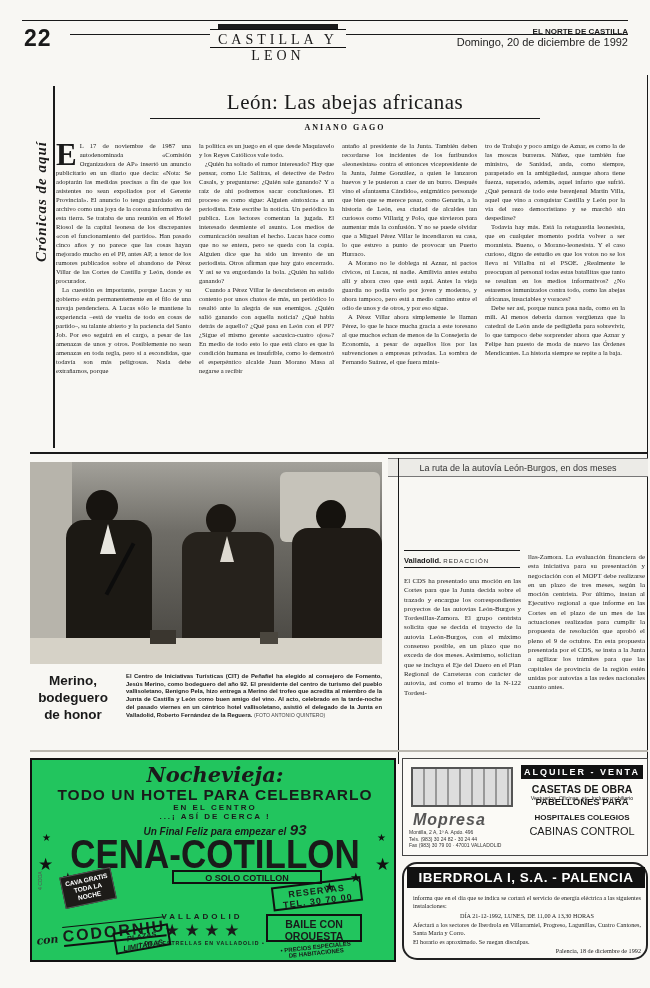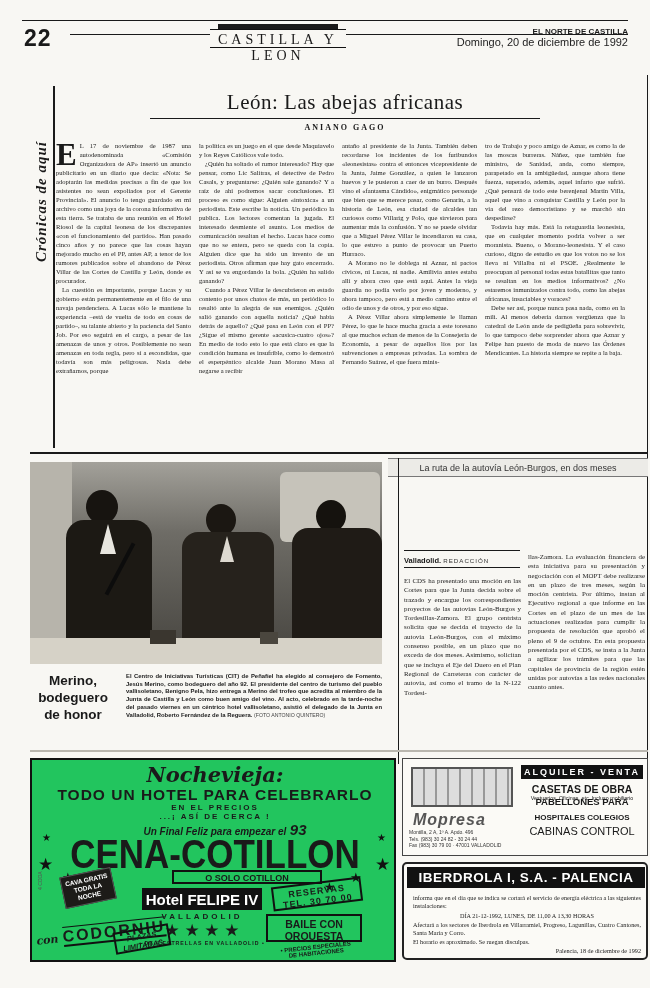--- a/index.html
+++ b/index.html
@@ -64,21 +64,21 @@
   .codorniu .brand { font-weight:bold; font-size:16px; letter-spacing:2px; border-bottom:2px solid #111; border-top:1px solid #111; }
   .felipe { background:#111; color:#fff; font-weight:bold; font-size:15px; text-align:center; padding-top:3px; }
   .sidemark { transform:rotate(-90deg); transform-origin:0 0; font-size:5px; color:#555; white-space:nowrap; }
 
   .mop * { font-family:"Liberation Sans", sans-serif; }
   .mopband { background:#111; color:#fff; font-weight:bold; font-size:9px; letter-spacing:2px; text-align:center; padding-top:2px; }
   .cabin { border:2px solid #555; background:repeating-linear-gradient(90deg,#ddd 0 10px,#999 10px 12px); }
   .moplogo { font-style:italic; font-weight:bold; font-size:16px; color:#555; letter-spacing:1px; }
   .mopaddr { font-size:5px; line-height:6.6px; color:#333; }
 
-  .iber { border:2px solid #222; border-radius:5px; background:#fbfaf6; }
+  .iber { border:2px solid #222; border-radius:15px; background:#fbfaf6; }
   .iberband { background:#111; color:#fff; font-family:"Liberation Sans", sans-serif; font-weight:bold;
               font-size:13.5px; text-align:center; padding-top:3px; letter-spacing:.5px; }
   .ibertxt { font-size:6.2px; line-height:8.2px; text-align:justify; }
 </style>
 </head>
 <body>
 
 <div class="page">
 
   <div class="abs rule" style="left:22px;top:20px;width:606px;height:1px"></div>
@@ -156,42 +156,41 @@
   <div class="abs rule" style="left:404px;top:567px;width:116px;height:1px"></div>
   <div class="abs cdscol" style="left:404px;top:576px;width:117px;height:188px">El CDS ha presentado una moción en las Cortes para que la Junta decida sobre el trazado y encargue los correspondientes proyectos de las autovías León-Burgos y Tordesillas-Zamora. El grupo centrista solicita que se decida el trayecto de la autovía León-Burgos, con el máximo consenso posible, en un plazo que no exceda de dos meses. Asimismo, solicitan que se incluya el Eje del Duero en el Plan Regional de Carreteras con carácter de autovía, así como el tramo de la N-122 Tordesi-</div>
   <div class="abs cdscol" style="left:528px;top:552px;width:117px;height:212px">llas-Zamora. La evaluación financiera de esta iniciativa para su presentación y negociación con el MOPT debe realizarse en un plazo de tres meses, según la moción centrista. Por último, instan al Ejecutivo regional a que informe en las Cortes en el plazo de un mes de las actuaciones realizadas para cumplir la propuesta de resolución que aprobó el pleno el 9 de octubre. En esta propuesta presentada por el CDS, se insta a la Junta a agilizar los trámites para que las capitales de provincia de la región estén unidas por autovías a las redes nacionales cuanto antes.</div>
 
   <div class="abs" style="left:30px;top:750px;width:618px;height:2px;background:#b9b6ae"></div>
 
   <div class="abs adbox hotel-ad" style="left:30px;top:758px;width:366px;height:204px">
     <div class="abs sidemark" style="left:5px;top:130px">4 CODA</div>
     <div class="abs script" style="left:0;top:2px;width:366px">Nochevieja:</div>
     <div class="abs big-line" style="left:0;top:26px;width:366px">TODO UN HOTEL PARA CELEBRARLO</div>
-    <div class="abs ctr" style="left:0;top:43px;width:366px;font-size:8px;font-weight:bold;letter-spacing:2px">EN EL PRECIOS</div>
+    <div class="abs ctr" style="left:0;top:43px;width:366px;font-size:8px;font-weight:bold;letter-spacing:2px">EN EL CENTRO</div>
     <div class="abs ctr" style="left:0;top:52px;width:366px;font-size:8px;font-weight:bold;letter-spacing:2px">...¡ ASÍ DE CERCA !</div>
     <div class="abs ctr" style="left:10px;top:61px;width:366px;font-family:'DejaVu Serif',serif;font-style:italic;font-weight:bold;font-size:10px">
       <span>Un Final Feliz para empezar el</span>
       <span style="font-size:15px">93</span>
     </div>
     <div class="abs cena" style="left:0;top:74px;width:366px">CENA-COTILLON</div>
     <span class="star" style="left:6px;top:94px;font-size:17px">★</span>
     <span class="star" style="left:30px;top:110px;font-size:13px">★</span>
     <span class="star" style="left:56px;top:120px;font-size:12px">★</span>
     <span class="star" style="left:10px;top:72px;font-size:10px">★</span>
     <span class="star" style="left:343px;top:94px;font-size:17px">★</span>
     <span class="star" style="left:318px;top:110px;font-size:13px">★</span>
     <span class="star" style="left:292px;top:120px;font-size:12px">★</span>
     <span class="star" style="left:345px;top:72px;font-size:10px">★</span>
     <div class="abs boxed" style="left:140px;top:110px;width:150px;height:14px;font-size:9px;padding-top:1px">O SOLO COTILLON</div>
     <div class="abs cava" style="left:30px;top:112px;width:52px">CAVA GRATIS TODA LA NOCHE</div>
     <div class="abs codorniu" style="left:4px;top:164px">
       <span class="con">con</span>
       <span class="brand">CODORNIU</span>
     </div>
-    <div class="abs felipe" style="left:110px;top:128px;width:120px;height:22px">Hotel FELIPE IV</div>
     <div class="abs ctr" style="left:110px;top:152px;width:120px;font-size:8px;letter-spacing:3px;font-weight:bold">VALLADOLID</div>
     <div class="abs ctr" style="left:110px;top:160px;width:120px;font-size:17px">★ ★ ★ ★</div>
     <div class="abs ctr" style="left:95px;top:180px;width:150px;font-size:5.2px;letter-spacing:1px;font-weight:bold">• DE 4 ESTRELLAS EN VALLADOLID •</div>
     <div class="abs boxed" style="left:82px;top:168px;width:56px;height:22px;font-size:7.5px;font-style:italic;transform:rotate(-10deg);padding-top:2px">
       <div>PLAZAS</div>
       <div>LIMITADAS</div>
     </div>
     <div class="abs boxed" style="left:240px;top:122px;width:90px;height:24px;font-size:9px;transform:rotate(-7deg);padding-top:2px;letter-spacing:1px">
       <div>RESERVAS</div>
       <div>TEL. 30 70 00</div>

